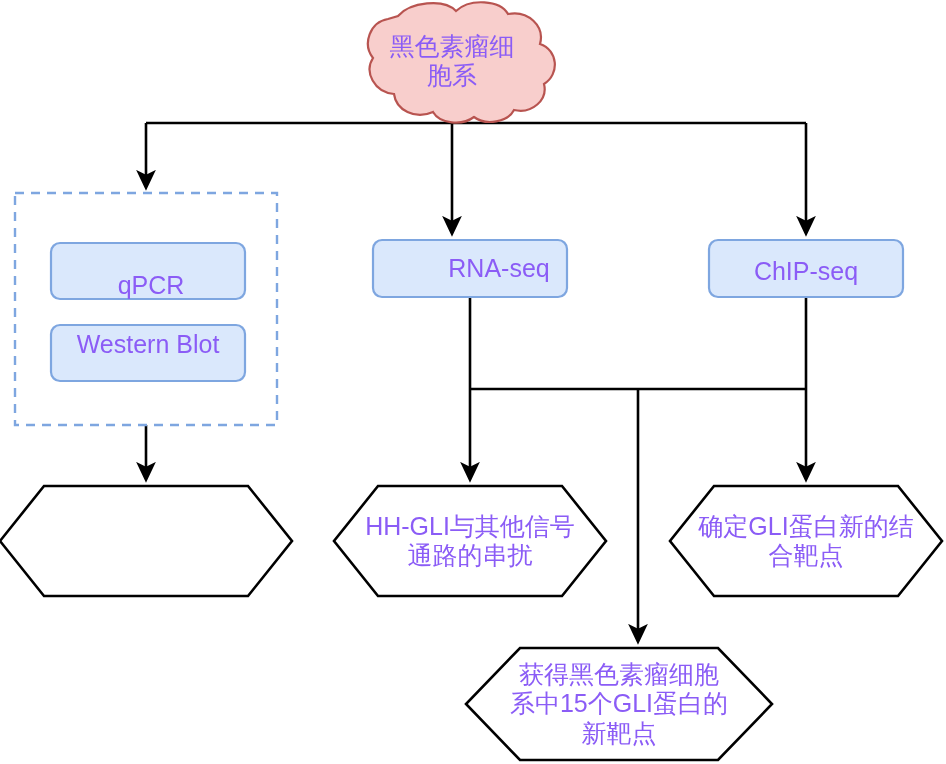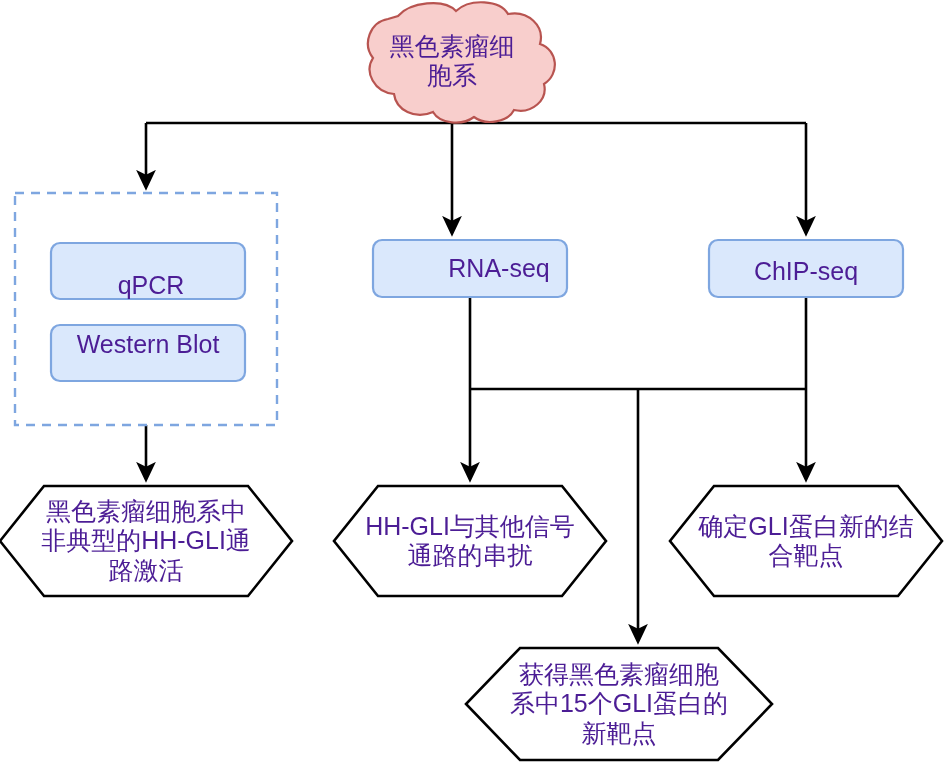--- a/index.html
+++ b/index.html
@@ -23,21 +23,21 @@
     top: 0;
     width: 946px;
     height: 764px;
   }
   .node-label {
     position: absolute;
     display: flex;
     align-items: center;
     justify-content: center;
     text-align: center;
-    color: #4c1d95;
+    color: #8b5cf6;
     line-height: 1.18;
     white-space: pre-line;
     pointer-events: none;
   }
   .cloud-label {
     font-size: 25px;
   }
   .proc-label {
     font-size: 25px;
   }
@@ -112,23 +112,20 @@
 胞系</div>
 
   <div class="node-label proc-label" style="left:51px; top:258px; width:200px; height:56px;">qPCR</div>
 
   <div class="node-label proc-label" style="left:51px; top:325px; width:194px; height:40px;">Western Blot</div>
 
   <div class="node-label proc-label" style="left:373px; top:240px; width:194px; height:57px;padding-left:29px;">RNA-seq</div>
 
   <div class="node-label proc-label" style="left:709px; top:240px; width:194px; height:63px;">ChIP-seq</div>
 
-  <div class="node-label hex-label" style="left:6px; top:487px; width:280px; height:108px;">黑色素瘤细胞系中
-非典型的HH-GLI通
-路激活</div>
 
   <div class="node-label hex-label" style="left:344px; top:487px; width:252px; height:108px;">HH-GLI与其他信号
 通路的串扰</div>
 
   <div class="node-label hex-label" style="left:676px; top:487px; width:260px; height:108px;">确定GLI蛋白新的结
 合靶点</div>
 
   <div class="node-label hex-label-big" style="left:474px; top:649px; width:290px; height:110px;">获得黑色素瘤细胞
 系中15个GLI蛋白的
 新靶点</div>

